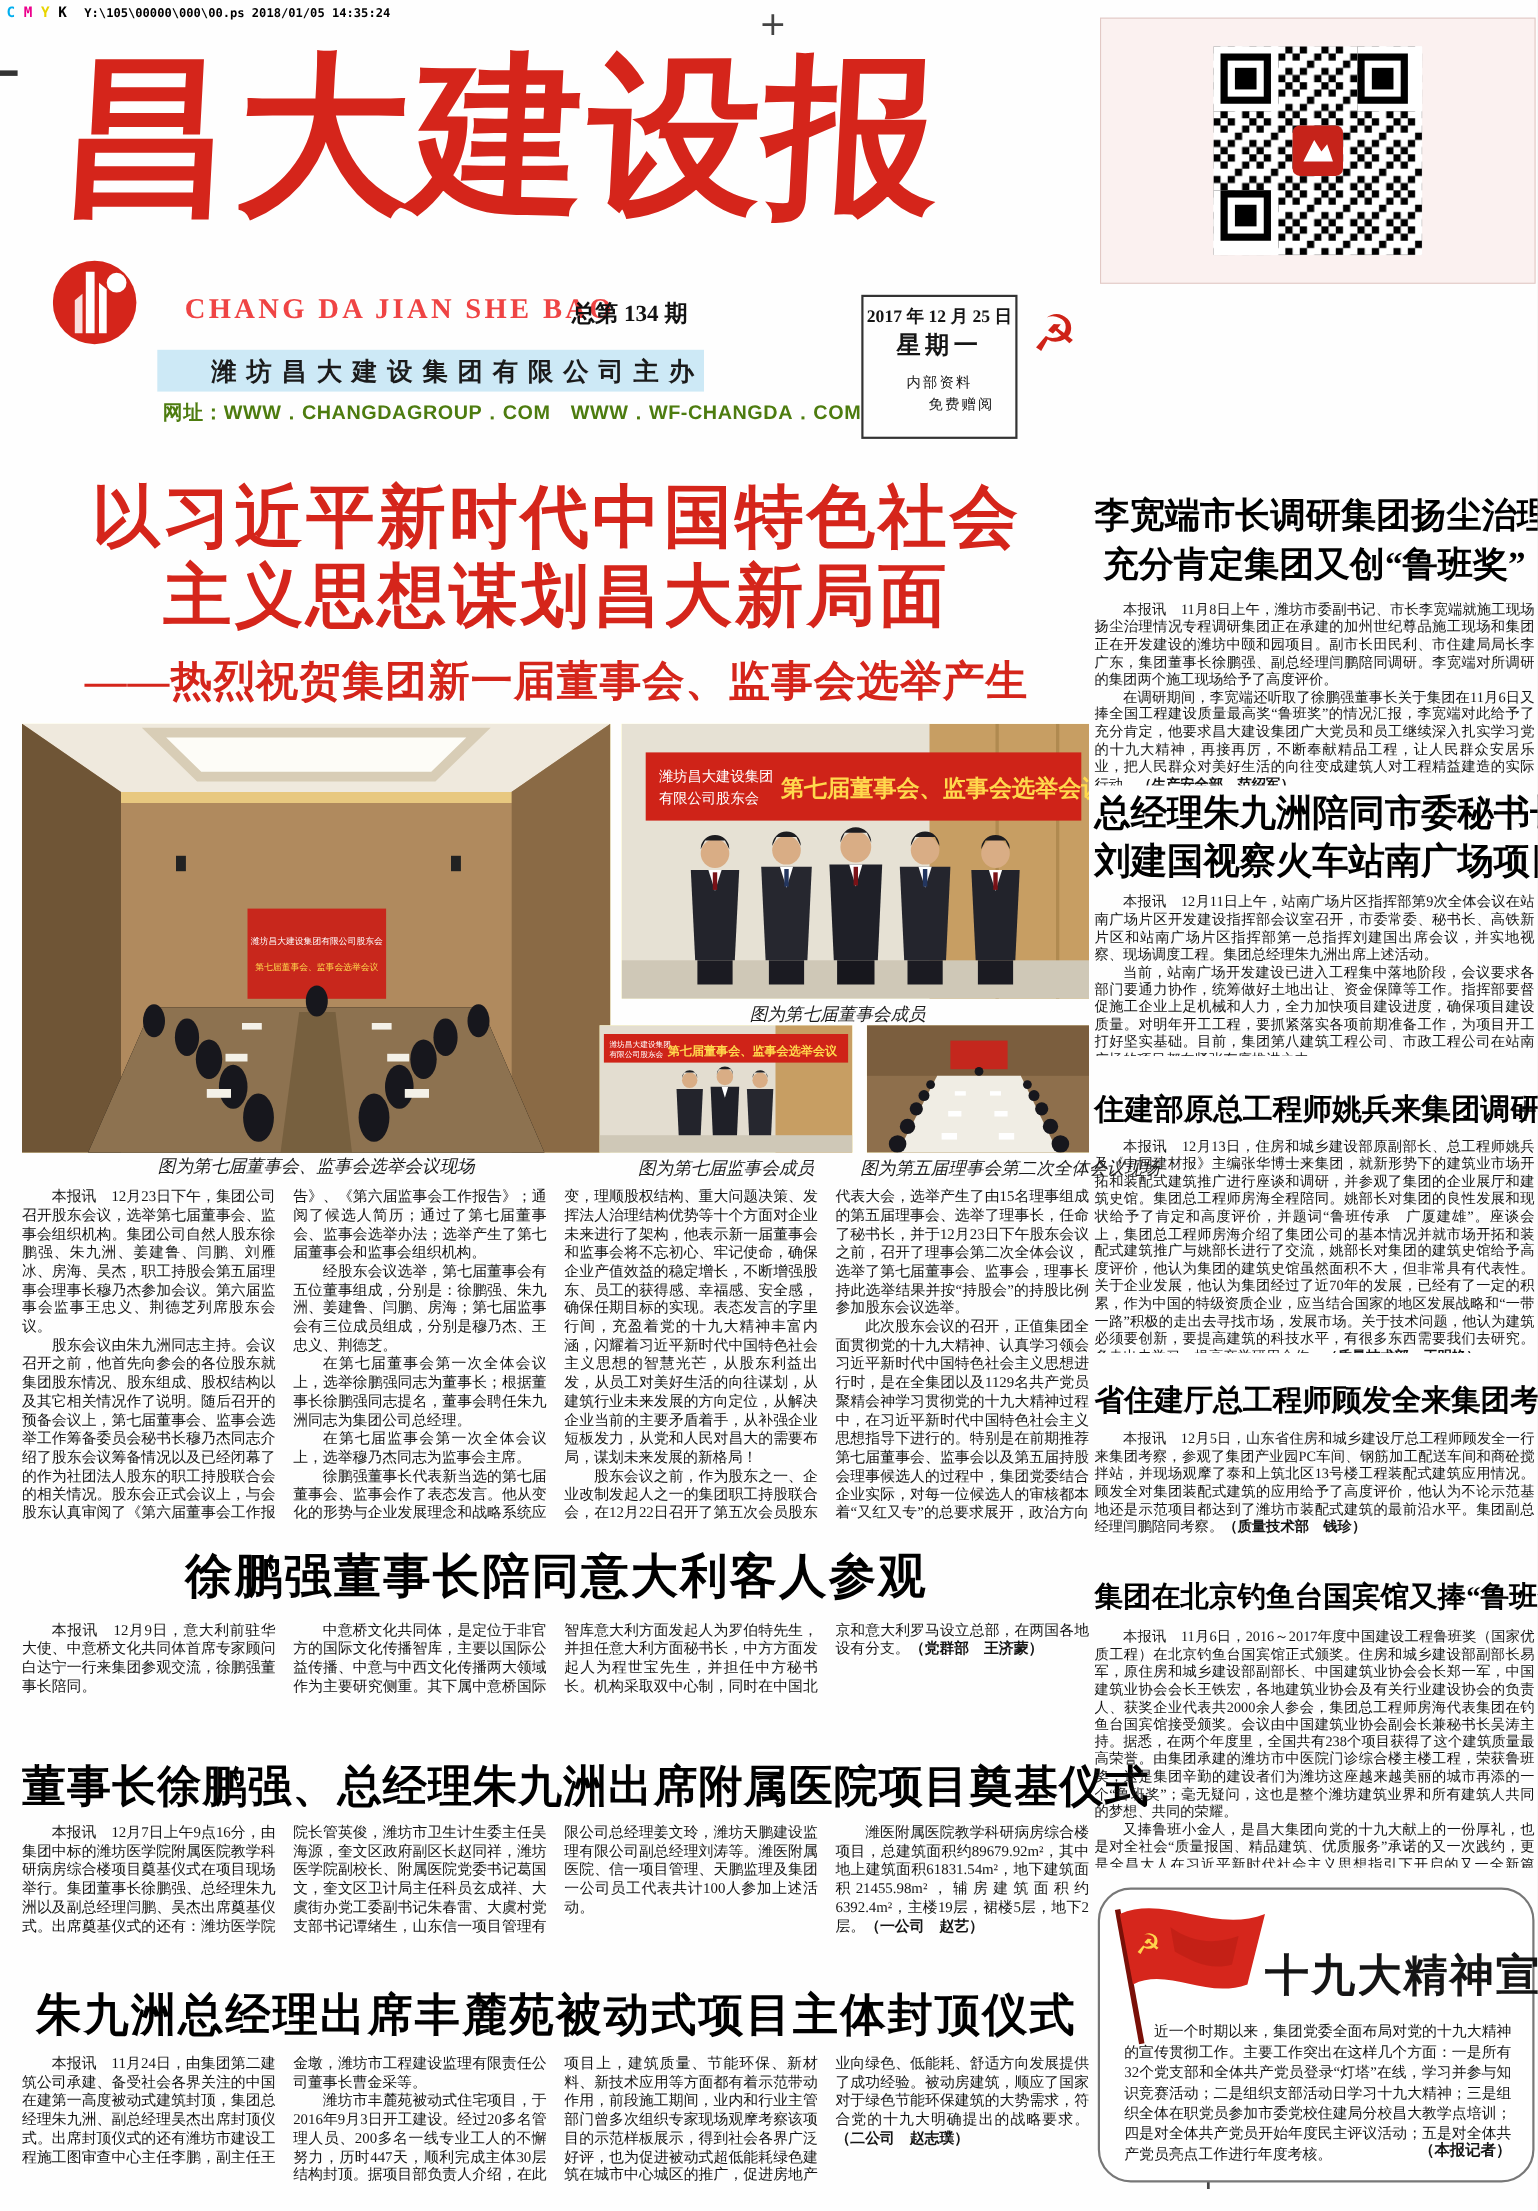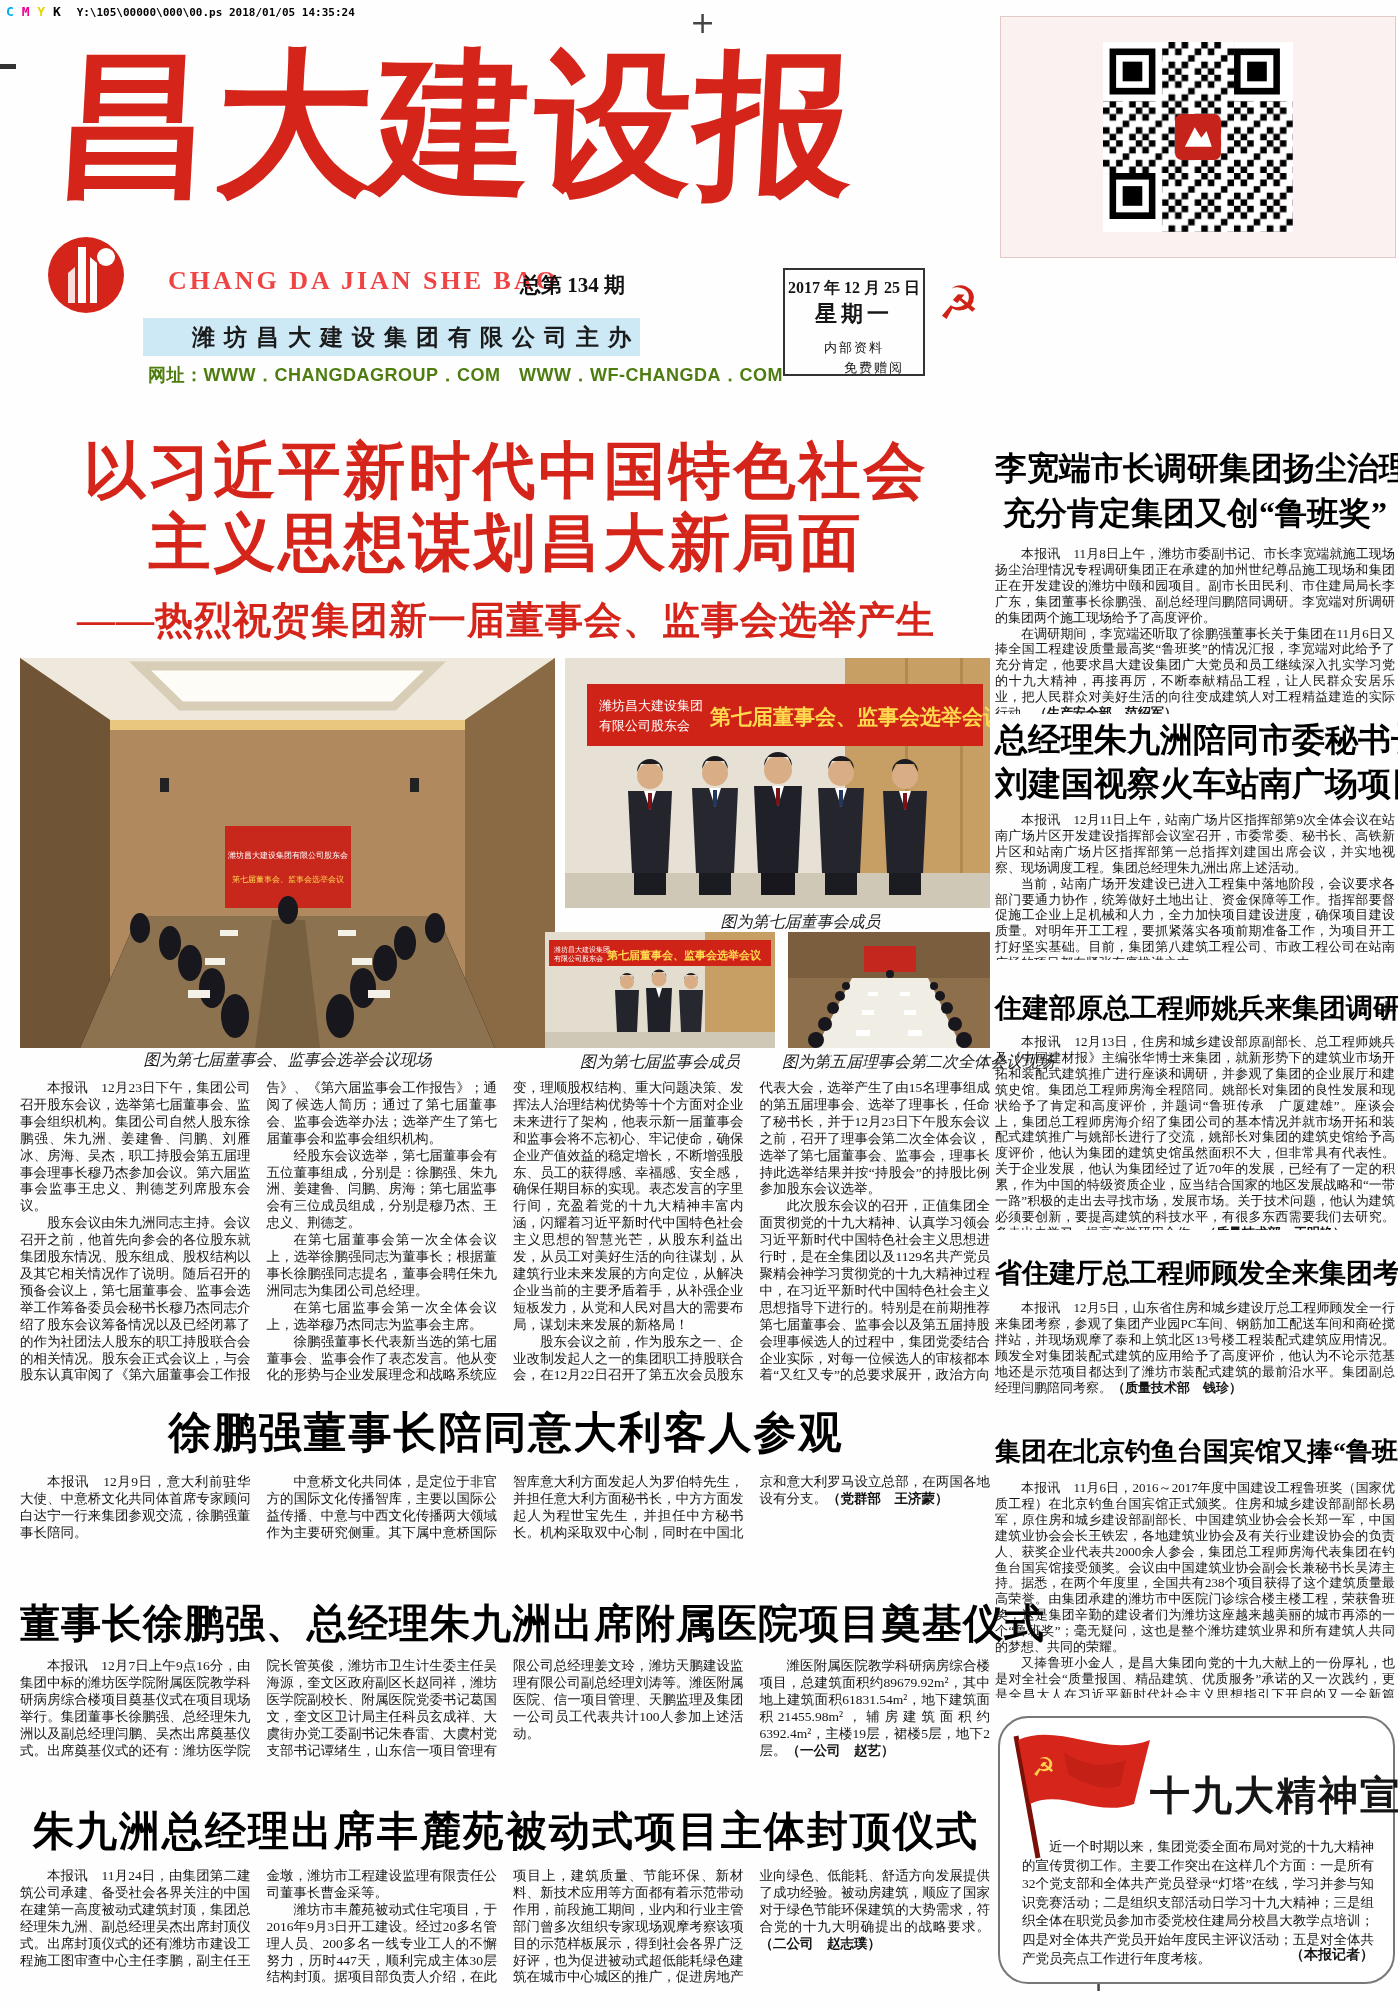--- a/index.html
+++ b/index.html
@@ -15,21 +15,21 @@
   .mast-title{left:55px;top:18px;width:800px;height:220px;color:#d5251b;font-weight:900;
               font-size:158px;line-height:215px;text-align:center;letter-spacing:2px;
               transform:skewX(-3deg);white-space:nowrap;}
   .pinyin{left:168px;top:266px;font-size:26px;font-weight:bold;letter-spacing:3px;color:#ef4444;white-space:nowrap;}
   .issue{left:520px;top:271px;font-size:21px;font-weight:bold;color:#111;white-space:nowrap;}
   .bluestrip{left:143px;top:318px;width:497px;height:38px;background:#cde9f6;color:#1b1b1b;
              font-family:"Liberation Sans",sans-serif;font-weight:bold;font-size:23px;line-height:38px;
              text-align:right;letter-spacing:9px;white-space:nowrap;}
   .urlline{left:148px;top:363px;width:500px;font-family:"Liberation Sans",sans-serif;font-weight:bold;
            font-size:18px;color:#4d7c0f;white-space:nowrap;letter-spacing:.5px;}
-  .datebox{left:783px;top:268px;width:142px;height:108px;border:2px solid #333;box-sizing:border-box;
+  .datebox{left:783px;top:268px;width:142px;height:131px;border:2px solid #333;box-sizing:border-box;
            text-align:center;}
   .datebox .d1{font-size:16px;font-weight:bold;margin-top:8px;}
   .datebox .d2{font-size:22px;font-weight:bold;letter-spacing:4px;}
   .datebox .d3{font-size:13px;margin-top:10px;letter-spacing:2px;}
   .datebox .d4{font-size:13px;margin-top:2px;letter-spacing:2px;margin-left:40px;}
   .emblem{left:938px;top:280px;font-family:"DejaVu Sans",sans-serif;font-size:46px;color:#cf2318;line-height:1;}
   .qrpanel{left:1000px;top:16px;width:396px;height:242px;background:#fbf1f0;border:1px solid #e2c9c5;
            box-sizing:border-box;display:flex;align-items:center;justify-content:center;}
   
   .bighead{color:#d5251b;font-weight:900;text-align:center;white-space:nowrap;}
@@ -220,21 +220,21 @@
             <circle cx="0" cy="118" r="13" fill="#d9ad85"></circle>
             <path d="M-13,114 a13,13 0 0 1 26,0 l-4,-8 -18,0 Z" fill="#1c1c20"></path>
             <path d="M-22,133 L22,133 L18,215 L-18,215 Z" fill="#22232b"></path>
             <polygon points="-6,133 6,133 0,152" fill="#fff"></polygon>
             <rect x="-2" y="135" width="4" height="16" fill="#7a1217"></rect>
             <rect x="-16" y="215" width="32" height="22" fill="#1b1b22"></rect>
           </g>
       </g>
     </svg>
   </div>
-  <div class="abs caption" style="left:588px;top:912px;width:425px;">图为第七届董事会成员</div>
+  <div class="abs caption" style="left:549px;top:912px;width:425px;">图为第七届董事会成员</div>
 
   <div class="abs photo" style="left:545px;top:932px;width:230px;height:116px;">
     <svg width="230" height="116" viewBox="0 0 230 116">
       <rect width="230" height="116" fill="#e3ddd0"></rect>
       <rect x="160" y="0" width="70" height="116" fill="#c79e63"></rect>
       <rect x="0" y="100" width="230" height="16" fill="#cfc8b7"></rect>
       <rect x="4" y="8" width="222" height="26" fill="#cf2318"></rect>
       <text x="9" y="20" font-size="7" fill="#fff">潍坊昌大建设集团</text>
       <text x="9" y="29" font-size="7" fill="#fff">有限公司股东会</text>
       <text x="62" y="27" font-size="11" font-weight="bold" fill="#ffd94d">第七届董事会、监事会选举会议</text>

